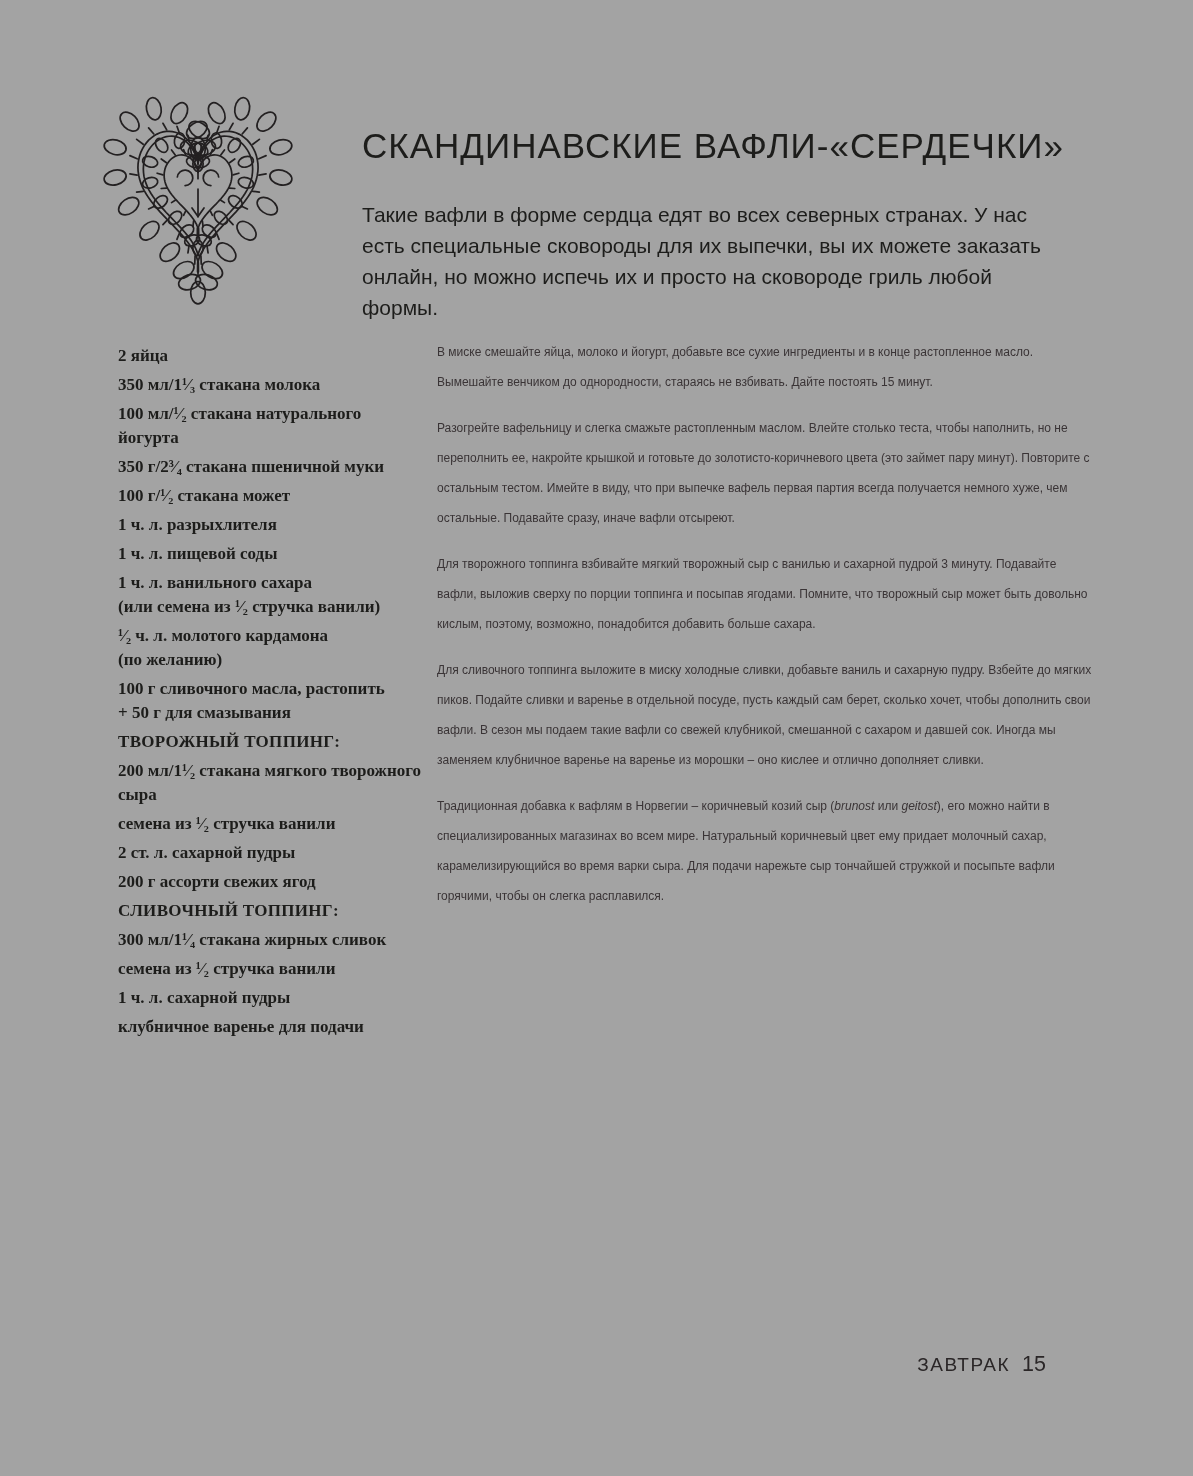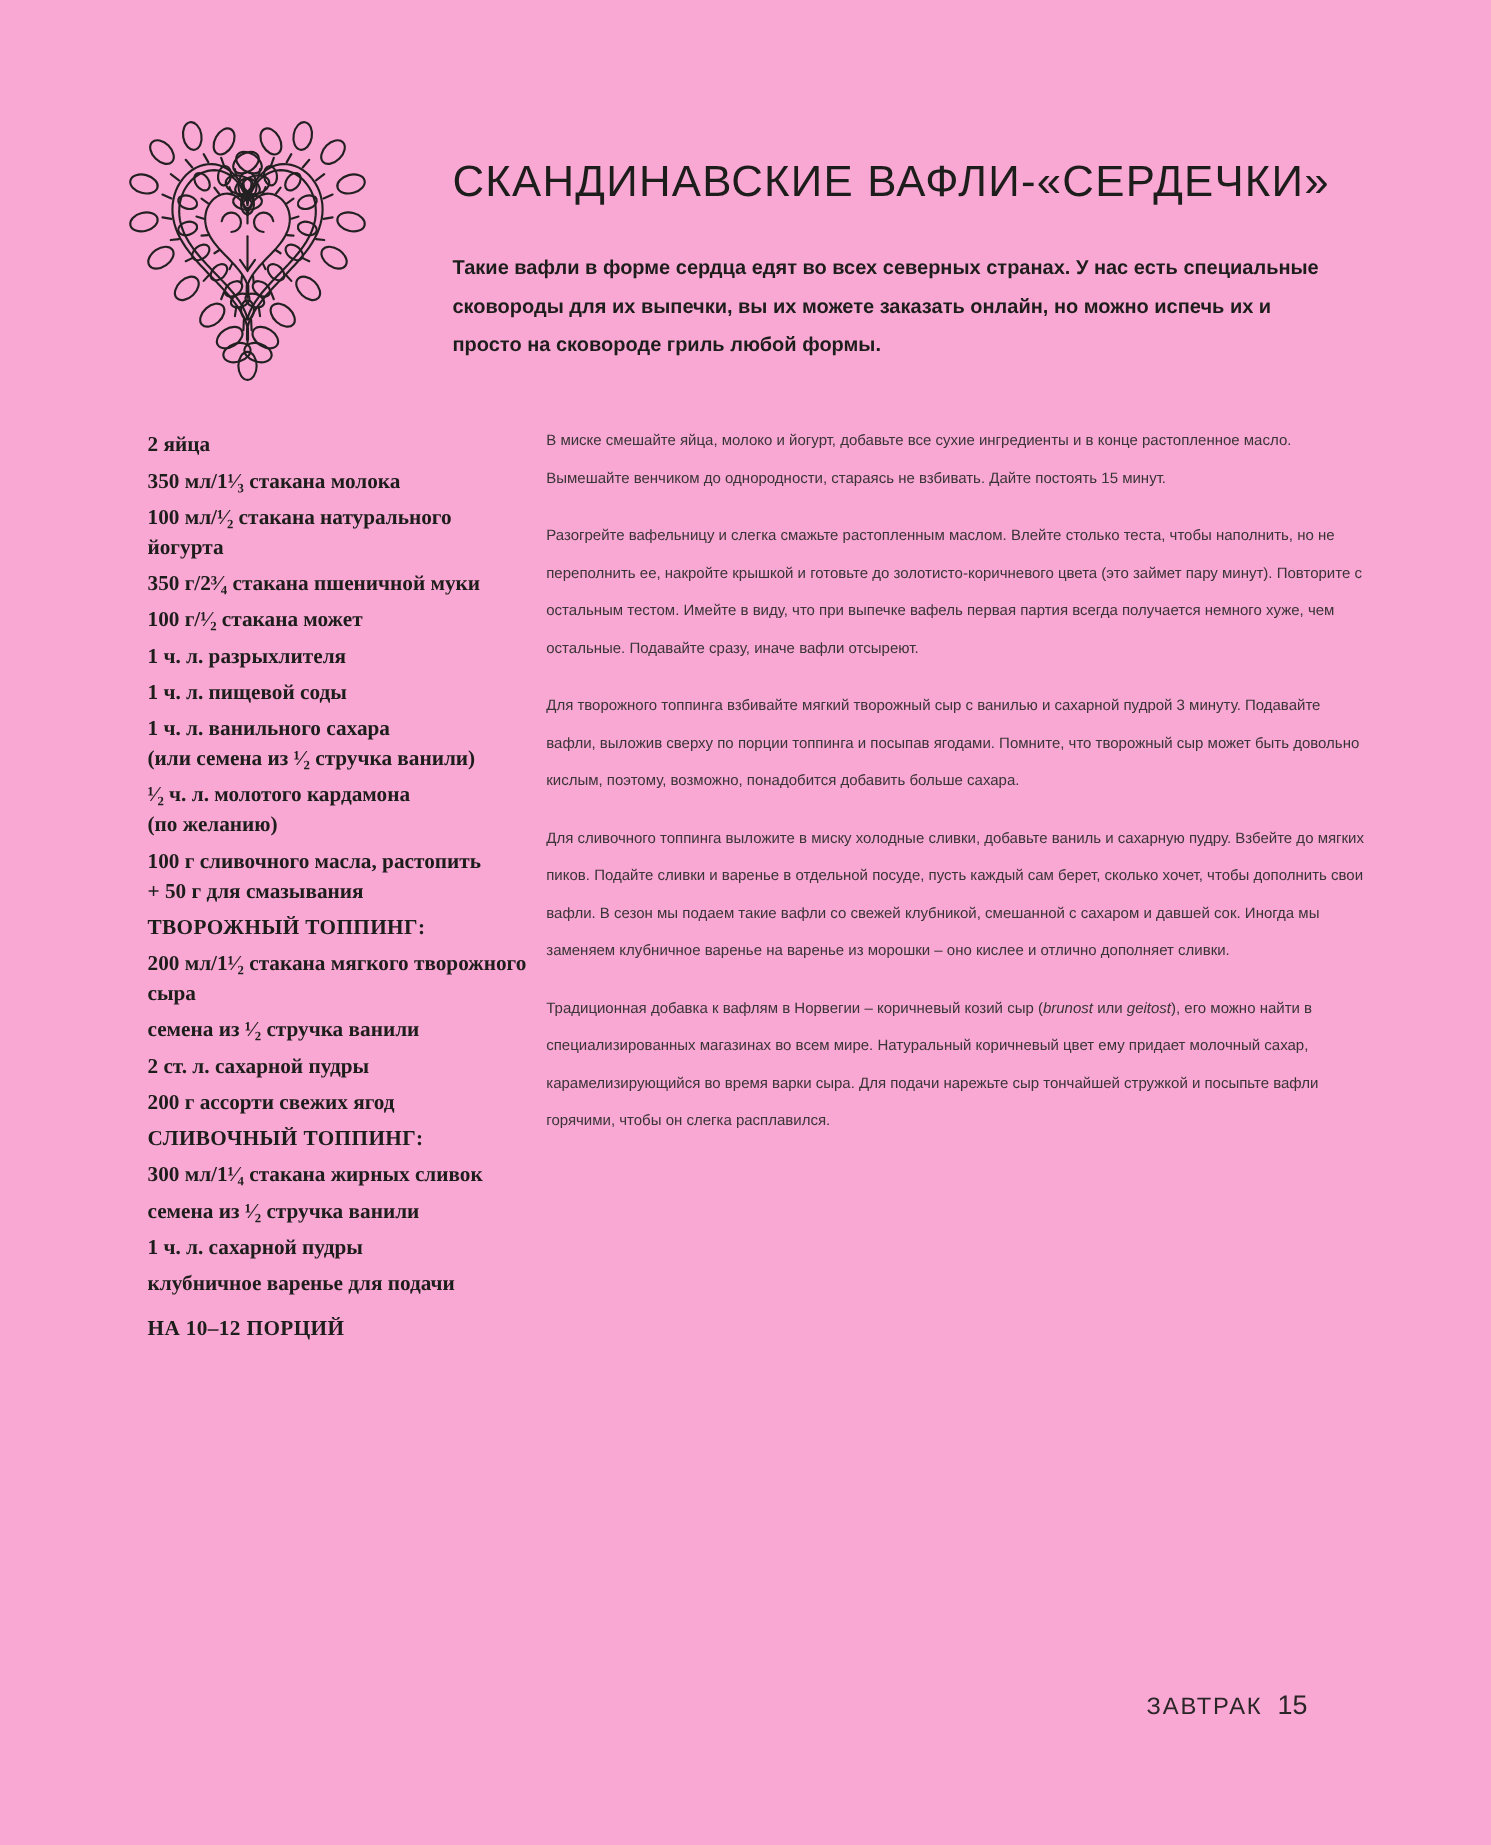--- a/index.html
+++ b/index.html
@@ -1,31 +1,31 @@
 <!DOCTYPE html>
 <html lang="ru"><head>
 <meta charset="utf-8">
 <style>
   html,body{margin:0;padding:0;background:#f7ecf1;}
   .page{
     position:relative;width:1193px;height:1476px;overflow:hidden;
-    background:#f9a8d4;
+    background:#a3a3a3;
     font-family:"Liberation Sans","DejaVu Sans",sans-serif;
     color:#231f20;
   }
   .heart-wrap{position:absolute;left:88px;top:96px;width:220px;height:217px;}
   .heart-wrap svg{width:100%;height:100%;}
   .title{
     position:absolute;left:362px;top:126px;width:760px;
     font-size:35px;font-weight:400;letter-spacing:1px;color:#1d1d1b;
     white-space:nowrap;
   }
   .intro{
     position:absolute;left:362px;top:199px;width:702px;
-    font-size:16px;line-height:31px;font-weight:700;color:#1d1d1b;
+    font-size:21px;line-height:31px;font-weight:400;color:#1d1d1b;
   }
   .ingredients{
     position:absolute;left:118px;top:344px;width:304px;
     font-size:17px;line-height:24px;font-weight:700;color:#1d1d1b;font-family:Liberation Serif, serif;
   }
   .ing-item{white-space:pre-line;margin:0 0 5px 0;}
   .ing-heading{margin:1px 0 5px 0;letter-spacing:.3px;}
   .ing-servings{margin-top:12px;letter-spacing:.3px;}
   .method{
     position:absolute;left:437px;top:337px;width:658px;
@@ -187,21 +187,20 @@
     <div class="ing-item">семена из ¹⁄₂ стручка ванили</div>
     <div class="ing-item">2 ст. л. сахарной пудры</div>
     <div class="ing-item">200 г ассорти свежих ягод</div>
 
     <div class="ing-heading">СЛИВОЧНЫЙ ТОППИНГ:</div>
     <div class="ing-item">300 мл/1¹⁄₄ стакана жирных сливок</div>
     <div class="ing-item">семена из ¹⁄₂ стручка ванили</div>
     <div class="ing-item">1 ч. л. сахарной пудры</div>
     <div class="ing-item">клубничное варенье для подачи</div>
 
-    <div class="ing-servings">НА 10–12 ПОРЦИЙ</div>
   </div>
 
   <div class="method">
     <p>В миске смешайте яйца, молоко и йогурт, добавьте все сухие ингредиенты и в конце растопленное масло. Вымешайте венчиком до однородности, стараясь не взбивать. Дайте постоять 15 минут.</p>
     <p>Разогрейте вафельницу и слегка смажьте растопленным маслом. Влейте столько теста, чтобы наполнить, но не переполнить ее, накройте крышкой и готовьте до золотисто-коричневого цвета (это займет пару минут). Повторите с остальным тестом. Имейте в виду, что при выпечке вафель первая партия всегда получается немного хуже, чем остальные. Подавайте сразу, иначе вафли отсыреют.</p>
     <p>Для творожного топпинга взбивайте мягкий творожный сыр с ванилью и сахарной пудрой 3 минуту. Подавайте вафли, выложив сверху по порции топпинга и посыпав ягодами. Помните, что творожный сыр может быть довольно кислым, поэтому, возможно, понадобится добавить больше сахара.</p>
     <p>Для сливочного топпинга выложите в миску холодные сливки, добавьте ваниль и сахарную пудру. Взбейте до мягких пиков. Подайте сливки и варенье в отдельной посуде, пусть каждый сам берет, сколько хочет, чтобы дополнить свои вафли. В сезон мы подаем такие вафли со свежей клубникой, смешанной с сахаром и давшей сок. Иногда мы заменяем клубничное варенье на варенье из морошки – оно кислее и отлично дополняет сливки.</p>
     <p>
       <span>Традиционная добавка к вафлям в Норвегии – коричневый козий сыр (</span><i>brunost</i><span> или </span><i>geitost</i><span>), его можно найти в специализированных магазинах во всем мире. Натуральный коричневый цвет ему придает молочный сахар, карамелизирующийся во время варки сыра. Для подачи нарежьте сыр тончайшей стружкой и посыпьте вафли горячими, чтобы он слегка расплавился.</span>
     </p>

